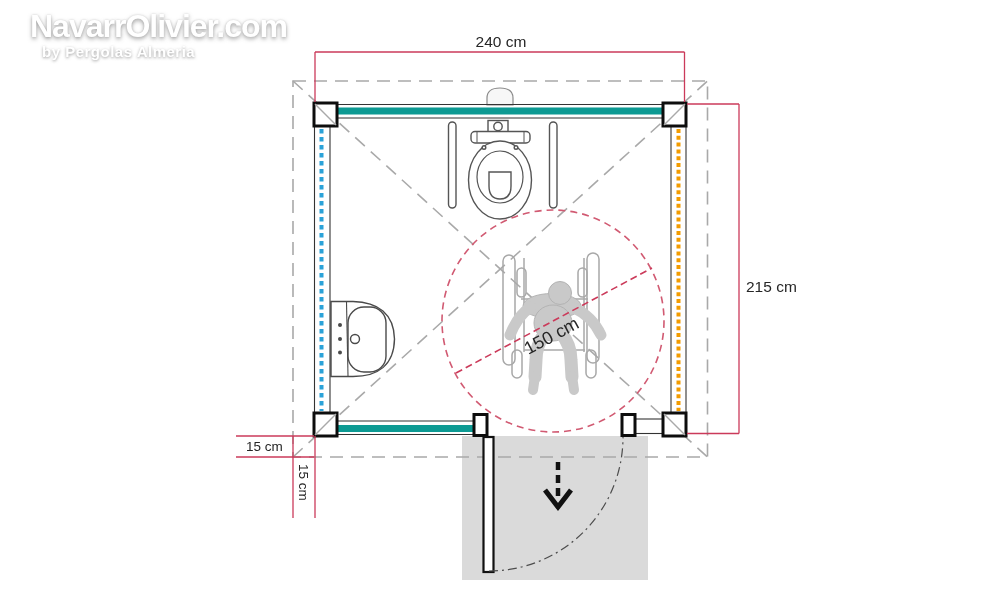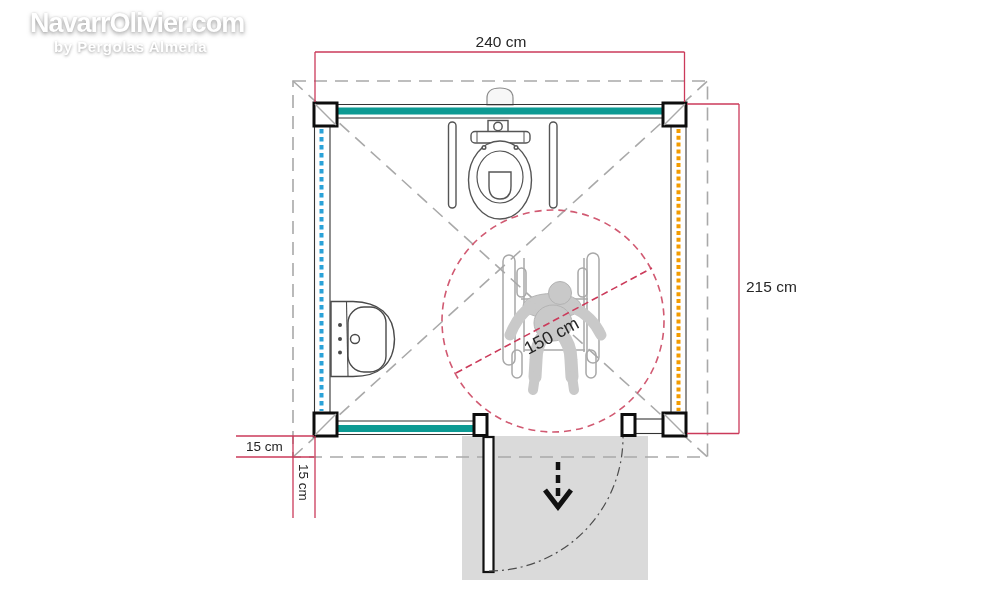--- a/index.html
+++ b/index.html
@@ -2,28 +2,28 @@
 <html><head>
 <meta charset="utf-8">
 <style>
   html,body{margin:0;padding:0;background:#ffffff;}
   .stage{
     position:relative;width:1000px;height:600px;background:#ffffff;overflow:hidden;
     font-family:"Liberation Sans", sans-serif;
   }
   .watermark{position:absolute;left:30px;top:10px;z-index:1;user-select:none;}
   .wm-title{
-    font-weight:bold;font-size:27px;letter-spacing:-1px;color:#ffffff;
+    font-weight:bold;font-size:32px;letter-spacing:-1px;color:#ffffff;
     text-shadow:0 2px 4px rgba(90,90,90,.55), 0 0 2px rgba(150,150,150,.35);
     line-height:1;
   }
   .wm-sub{
     font-weight:bold;font-size:15px;letter-spacing:.5px;color:#ffffff;
     text-shadow:0 1px 3px rgba(90,90,90,.6);
-    margin-left:24px;margin-top:2px;line-height:1;
+    margin-left:12px;margin-top:2px;line-height:1;
   }
   svg.plan{position:absolute;left:0;top:0;z-index:2;}
   text{font-family:"Liberation Sans", sans-serif;fill:#262626;}
 </style>
 </head>
 <body>
 
 <div class="stage">
 
   <div class="watermark">

